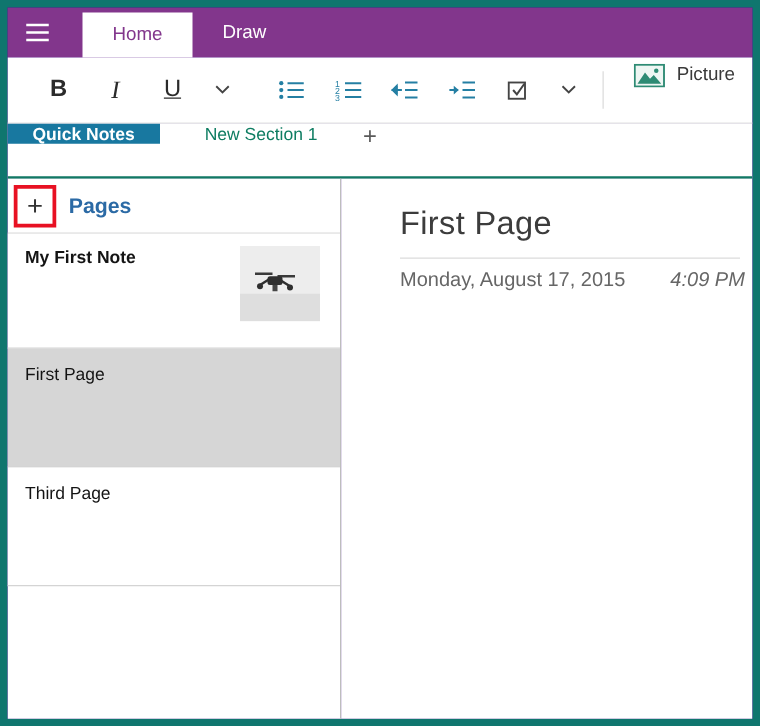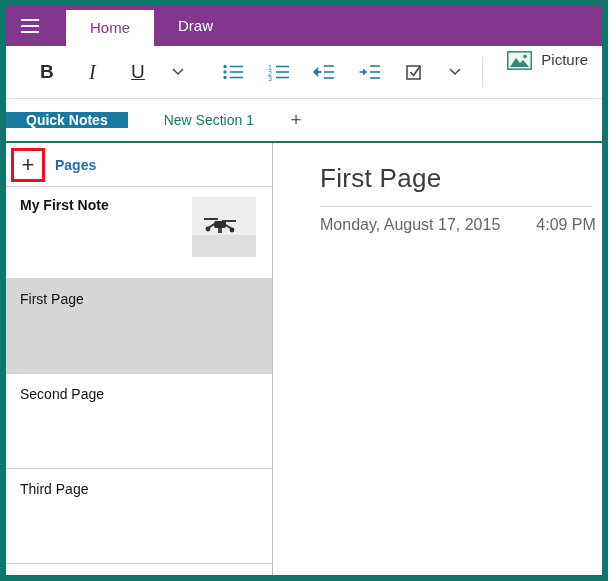--- a/index.html
+++ b/index.html
@@ -46,21 +46,21 @@
   .tb-gap{ width:16px; }
   .tb-sep{ width:1px; height:30px; background:#dcdcdc; margin:0 10px; }
   .picture-btn{
     display:flex; align-items:flex-start; gap:9px; height:42px; padding:0 14px;
     background:transparent; border:none; cursor:pointer;
     font-size:15px; color:#3a3a3a; font-family:"Liberation Sans", sans-serif;
   }
 
   
   .section-bar{
-    height:44px; display:flex; align-items:center; background:#fff;
+    height:44px; display:flex; align-items:flex-start; background:#fff;
     border-bottom:2px solid #117864;
   }
   .section-tab{
     border:none; cursor:pointer; font-size:14px; padding:0 20px;
     background:transparent; font-family:"Liberation Sans", sans-serif;
   }
   .section-tab.active{ background:#1878A0; color:#fff; font-weight:bold; }
   .section-tab.inactive{ color:#0E7D62; margin-left:16px; }
   .section-add{
     width:44px; border:none; background:transparent; color:#5a5a5a;
@@ -79,21 +79,21 @@
   }
   .red-callout{
     border:3px solid #E81123; width:34px; height:34px;
     display:flex; align-items:center; justify-content:center; background:#fff;
   }
   .add-page-btn{
     width:28px; height:28px; border:none; background:transparent; cursor:pointer;
     font-size:22px; color:#333; line-height:1;
     display:flex; align-items:center; justify-content:center;
   }
-  .pages-label{ color:#2B6AA5; font-size:14px; font-weight:bold; margin-left:10px; }
+  .pages-label{ color:#2B6AA5; font-size:17px; font-weight:bold; margin-left:10px; }
 
   .page-list{ flex:1; display:flex; flex-direction:column; }
   .page-item{
     border-bottom:1px solid #d4d4d4; padding:12px 12px 0 14px; cursor:pointer;
     background:#fff; text-align:left;
   }
   .page-item.note{ height:92px; display:flex; justify-content:space-between; padding-top:10px; }
   .page-item.plain{ height:95px; }
   .page-item.selected{ background:#D6D6D6; }
   .page-title{ font-size:14px; color:#141414; }
@@ -106,21 +106,21 @@
     overflow:hidden;
   }
 
   
   .editor{ flex:1; background:#fff; padding:20px 0 0 47px; }
   .editor-title{
     font-size:26px; font-weight:300; color:#3c3c3c; letter-spacing:0.3px;
   }
   .editor-rule{ width:272px; height:1px; background:#dcdcdc; margin-top:12px; border:none; }
   .editor-meta{ display:flex; margin-top:9px; font-size:16px; color:#666; }
-  .editor-time{ margin-left:36px; }
+  .editor-time{ margin-left:36px;font-style:italic; }
 
   svg{ display:block; }
 </style>
 </head>
 <body>
 
 <div class="window">
 
   <header class="titlebar">
     <button class="hamburger">
@@ -244,23 +244,20 @@
               <circle cx="40" cy="33" r="2.4" fill="#2f2f2f"></circle>
               <rect x="26" y="31" width="4" height="5" fill="#454545"></rect>
             </svg>
           </div>
         </div>
 
         <div class="page-item plain selected">
           <div class="page-title">First Page</div>
         </div>
 
-        <div class="page-item plain">
-          <div class="page-title">Second Page</div>
-        </div>
 
         <div class="page-item plain">
           <div class="page-title">Third Page</div>
         </div>
 
       </div>
     </aside>
 
     <main class="editor">
       <h1 class="editor-title">First Page</h1>

